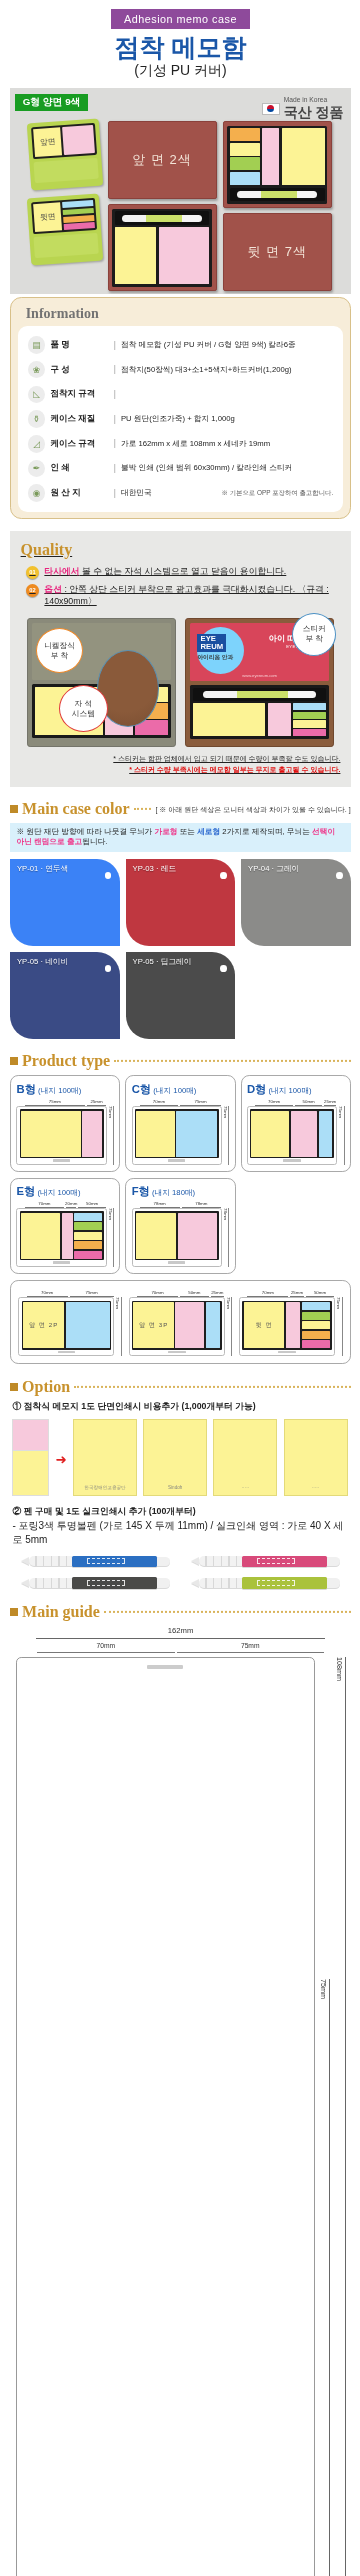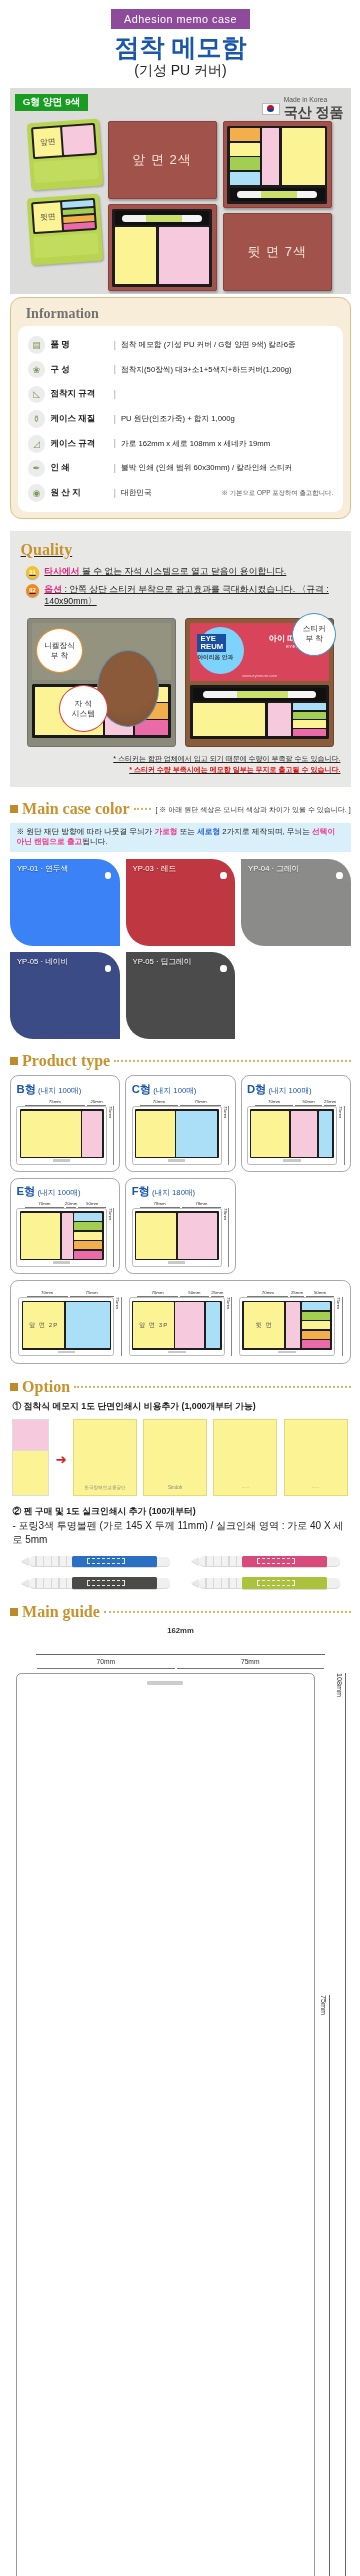--- a/index.html
+++ b/index.html
@@ -128,21 +128,21 @@
   .pen-grid { display: grid; grid-template-columns: 1fr 1fr; gap: 8.2px 20.6px; margin: 3.1px 20.6px 5.2px; }
   .pen { display: flex; align-items: center; height: 13.4px; filter: drop-shadow(0 1px 0.5px rgba(0,0,0,.15)); }
   .pen-tip { width: 0; height: 0; border-top: 4.1px solid transparent; border-bottom: 4.1px solid transparent; border-right: 8.2px solid #e8e8e8; }
   .pen-grip { width: 43px; height: 10.3px; background: repeating-linear-gradient(90deg, #f2f2f2 0 6.2px, #d8d8d8 6.2px 7.7px); border-radius: 5.2px 0 0 5.2px; }
   .pen-body { flex: 1; height: 11.3px; border-radius: 1.5px; position: relative; }
   .pen-silk { position: absolute; left: 18%; top: 2.6px; width: 45%; height: 5.7px; border: 0.5px dashed rgba(255,255,255,.85); }
   .pen-end { width: 13.4px; height: 9.3px; background: #f0f0f0; border-radius: 0 4.6px 4.6px 0; }
 
   
   .sg { margin: 5.2px 15.5px 13.4px; }
-  .sg-total { text-align: center; font-size: 7.7px; color: #333; padding-bottom: 20px; position: relative; margin: 0 20.6px; font-weight: bold; }
+  .sg-total { text-align: center; font-size: 7.7px; color: #333; padding-bottom: 4px; position: relative; margin: 0 20.6px; }
   .sg-total::after { content: ""; position: absolute; left: 0; right: 0; bottom: 0; border-bottom: 0.5px solid #666; }
   .sg-dims { display: flex; margin: 3.1px 20.6px 4.1px; }
   .sg-dims .dim-cell { font-size: 6.7px; padding-bottom: 4.1px; }
   .sg-flex { display: flex; gap: 4.1px; }
   .sg-case { flex: 1; background: #fff; border: 1px solid #999; border-radius: 5.2px; padding: 4.6px; }
   .sg-in { background: #1f1f1f; border-radius: 1.5px; padding: 3.1px; display: flex; gap: 3.1px; height: 170px; }
   .sg-pad { border-radius: 1px; }
   .sg-label { display: flex; align-items: center; justify-content: center; font-size: 13.4px; color: #555; letter-spacing: 3.1px; }
   .sg-tab { width: 36px; height: 4.1px; background: #ccc; margin: 2.1px auto 0; border-radius: 1px; }
   .sg-v { display: flex; flex-direction: column; justify-content: center; gap: 3.1px; }

